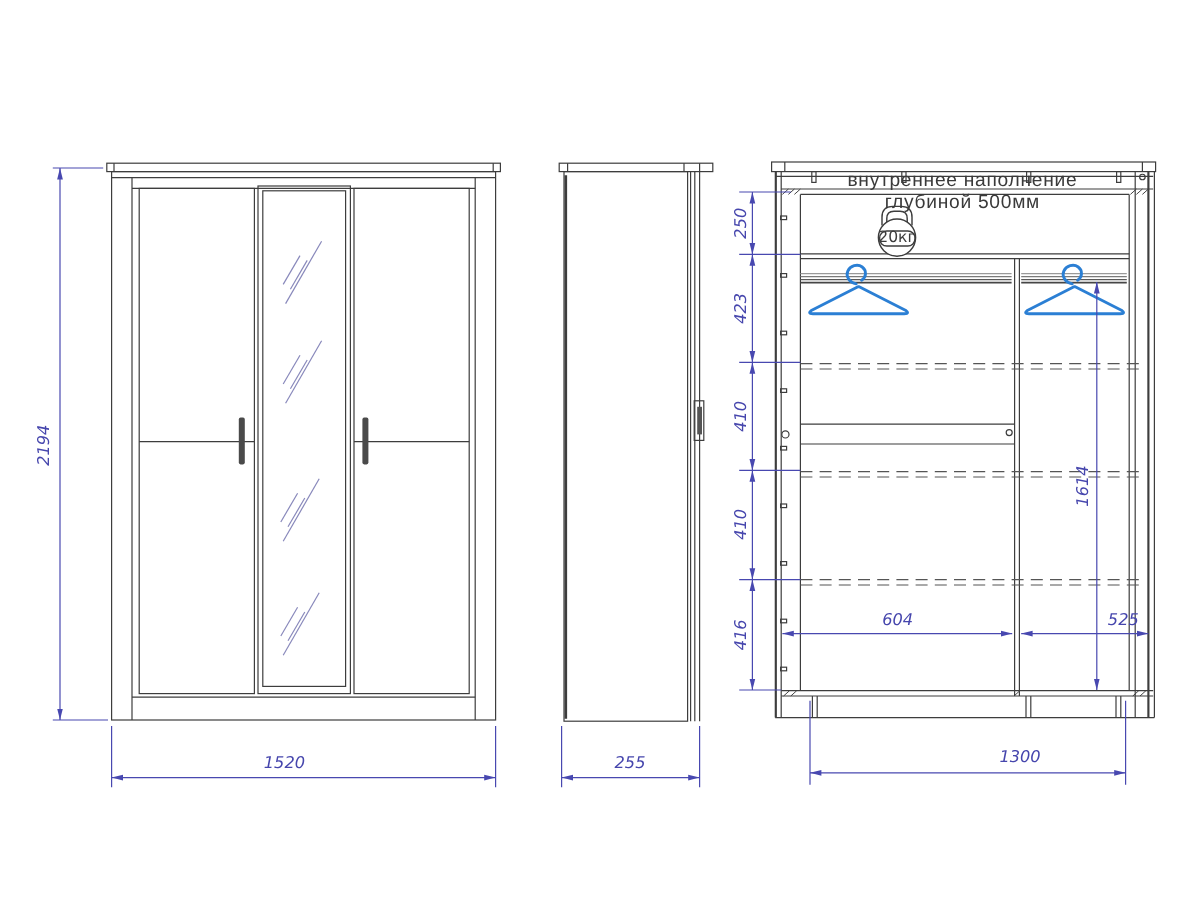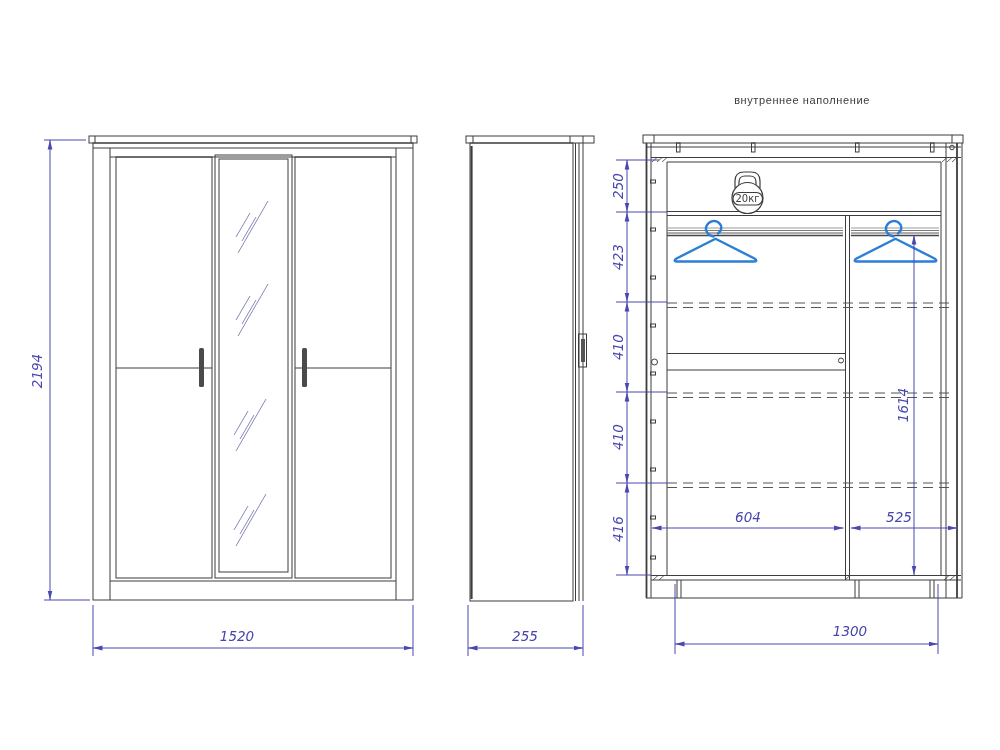--- a/index.html
+++ b/index.html
@@ -1,23 +1,23 @@
 <!DOCTYPE html>
 <html><head>
 <meta charset="utf-8">
 <style>
   html,body{margin:0;padding:0;background:#ffffff;}
   .canvas{position:relative;width:1000px;height:750px;background:#ffffff;overflow:hidden;
           font-family:"Liberation Sans",sans-serif;}
   .lbl{position:absolute;white-space:nowrap;}
-  .title-line{width:300px;text-align:center;font-size:11px;letter-spacing:.6px;color:#3a3a3a;}
+  .title-line{width:300px;text-align:center;font-size:16px;letter-spacing:.6px;color:#3a3a3a;margin-top:48px;}
   .dim{color:#4646ad;font-style:italic;font-size:13.5px;font-family:"DejaVu Sans",sans-serif;
        text-align:center;width:100px;height:18px;line-height:18px;}
   .rot{width:60px;height:16px;line-height:16px;transform:rotate(-90deg);}
-  .badge{font-size:10px;width:41px;height:12px;line-height:12px;text-align:center;
+  .badge{font-size:13px;width:41px;height:12px;line-height:12px;text-align:center;
          color:#3d3d3d;font-style:normal;font-family:"DejaVu Sans",sans-serif;}
   svg{position:absolute;left:0;top:0;}
 </style>
 </head>
 <body>
 
 <div class="canvas">
 
 <svg width="1000" height="750" viewBox="0 0 1000 750">
   <defs>
@@ -232,30 +232,31 @@
     <line x1="652" y1="528" x2="843.5" y2="528" marker-start="url(#as)" marker-end="url(#ae)"></line>
     <line x1="851" y1="528" x2="957" y2="528" marker-start="url(#as)" marker-end="url(#ae)"></line>
 
     <line x1="675" y1="584" x2="675" y2="654"></line>
     <line x1="938" y1="584" x2="938" y2="654"></line>
     <line x1="675" y1="644" x2="938" y2="644" marker-start="url(#as)" marker-end="url(#ae)"></line>
   </g>
 </svg>
 
   <div class="lbl title-line" style="left:652px;top:94px;">внутреннее наполнение</div>
+  <div class="lbl title-line" style="left:652px;top:112px;">глубиной 500мм</div>
 
   <div class="lbl dim rot" style="left:7px;top:363px;">2194</div>
   <div class="lbl dim" style="left:187px;top:627px;">1520</div>
   <div class="lbl dim" style="left:475px;top:627px;">255</div>
 
   <div class="lbl dim rot" style="left:588px;top:178px;">250</div>
   <div class="lbl dim rot" style="left:588px;top:249px;">423</div>
   <div class="lbl dim rot" style="left:588px;top:339px;">410</div>
   <div class="lbl dim rot" style="left:588px;top:429px;">410</div>
   <div class="lbl dim rot" style="left:588px;top:521px;">416</div>
 
   <div class="lbl dim rot" style="left:873px;top:397px;">1614</div>
   <div class="lbl dim" style="left:698px;top:508px;">604</div>
-  <div class="lbl dim" style="left:849px;top:508px;">525</div>
+  <div class="lbl dim" style="left:849px;top:508px;text-align:right;">525</div>
   <div class="lbl dim" style="left:800px;top:622px;">1300</div>
 
   <div class="lbl badge" style="left:727px;top:193px;">20кг</div>
 </div>
 
 </body></html>

